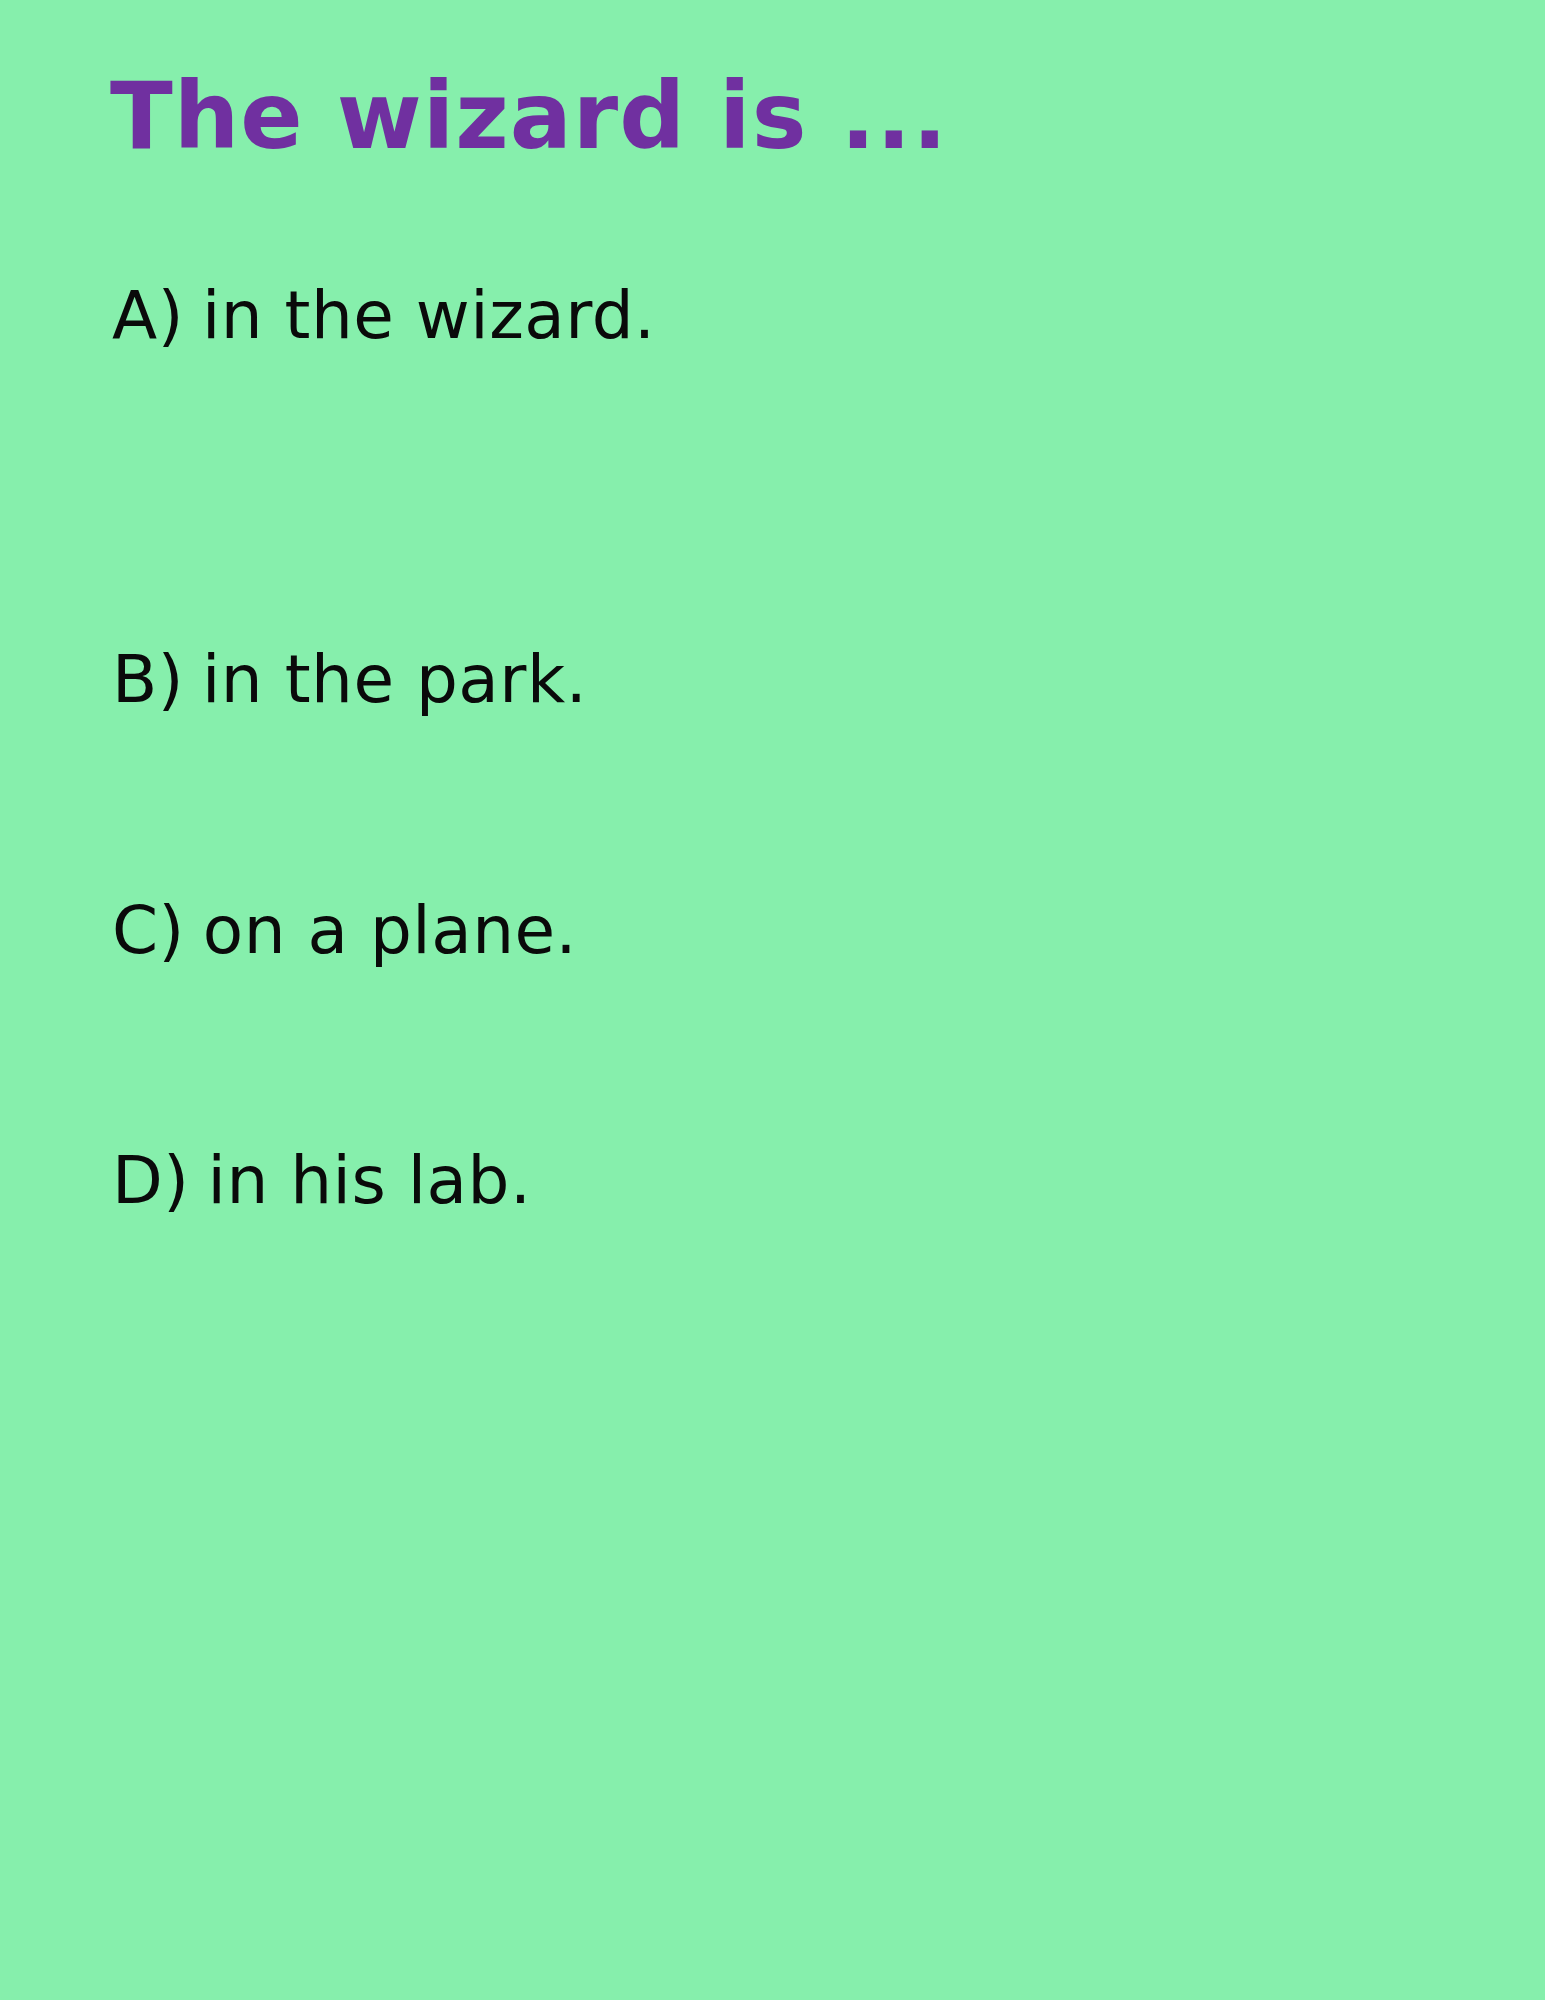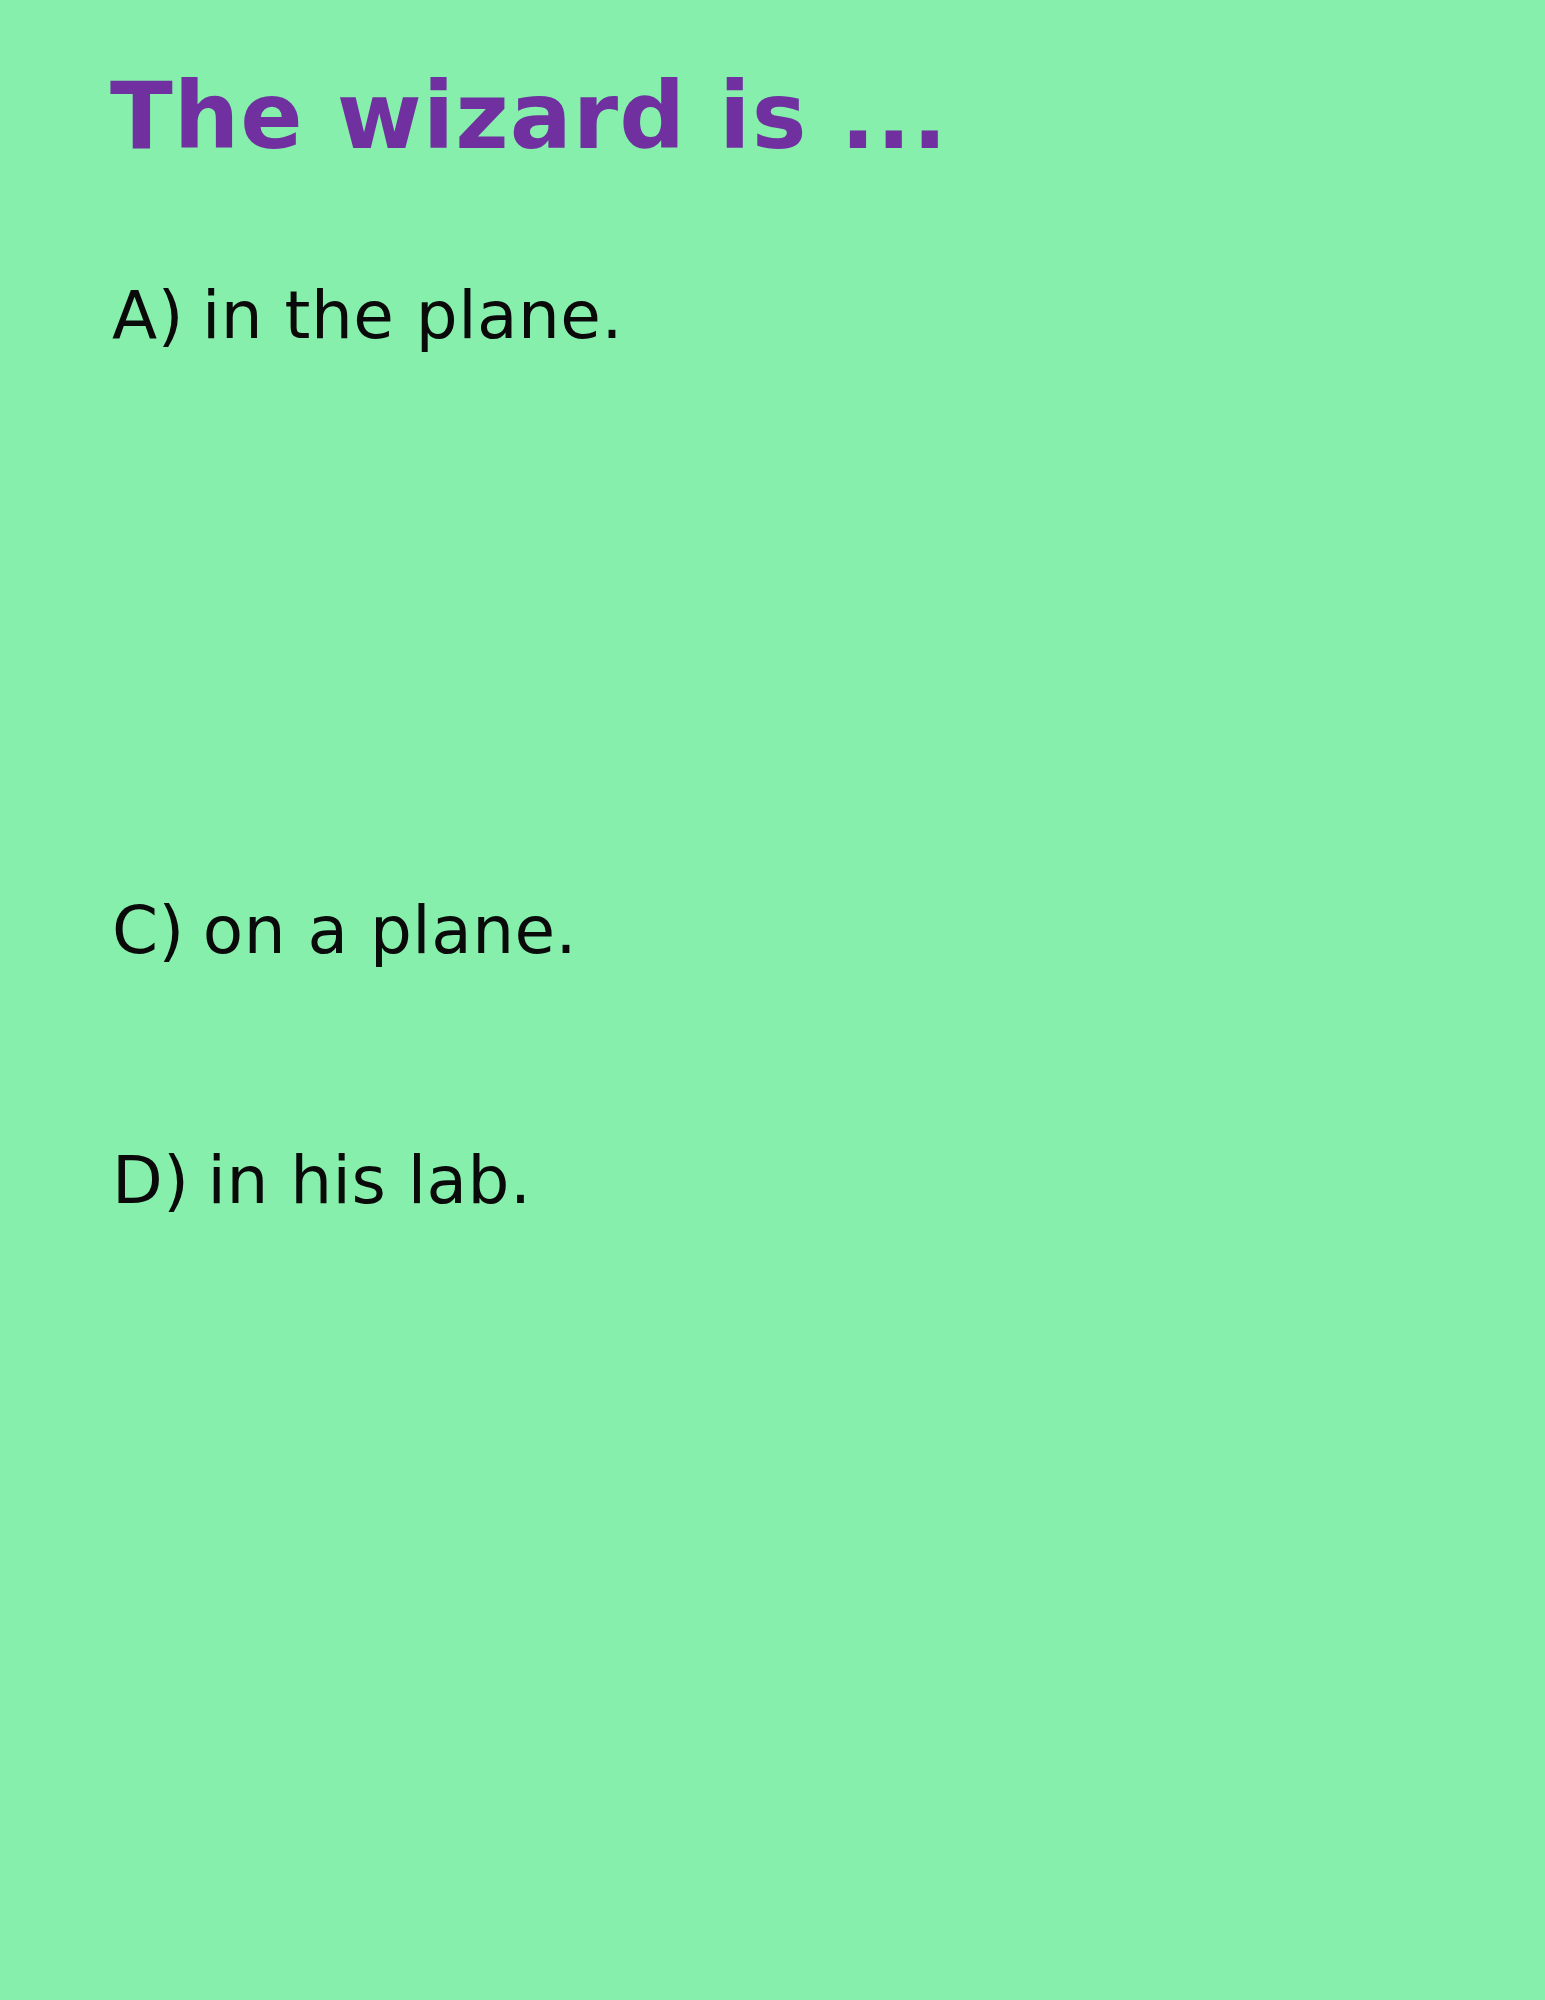--- a/index.html
+++ b/index.html
@@ -49,23 +49,26 @@
   .option-d { top: 1143px; }
 </style>
 </head>
 <body>
 
 <div class="page">
 
   <div class="title" style="color: rgb(112, 48, 160);">The wizard is ...</div>
 
   <div class="option option-a">
-    <span class="letter">A)</span><span>in the plane.</span>
+    <span class="letter">A)</span><span>in the wizard.</span>
   </div>
 
+  <div class="option option-b">
+    <span class="letter">B)</span><span>in the park.</span>
+  </div>
 
   <div class="option option-c">
     <span class="letter">C)</span><span>on a plane.</span>
   </div>
 
   <div class="option option-d">
     <span class="letter">D)</span><span>in his lab.</span>
   </div>
 
 </div>

